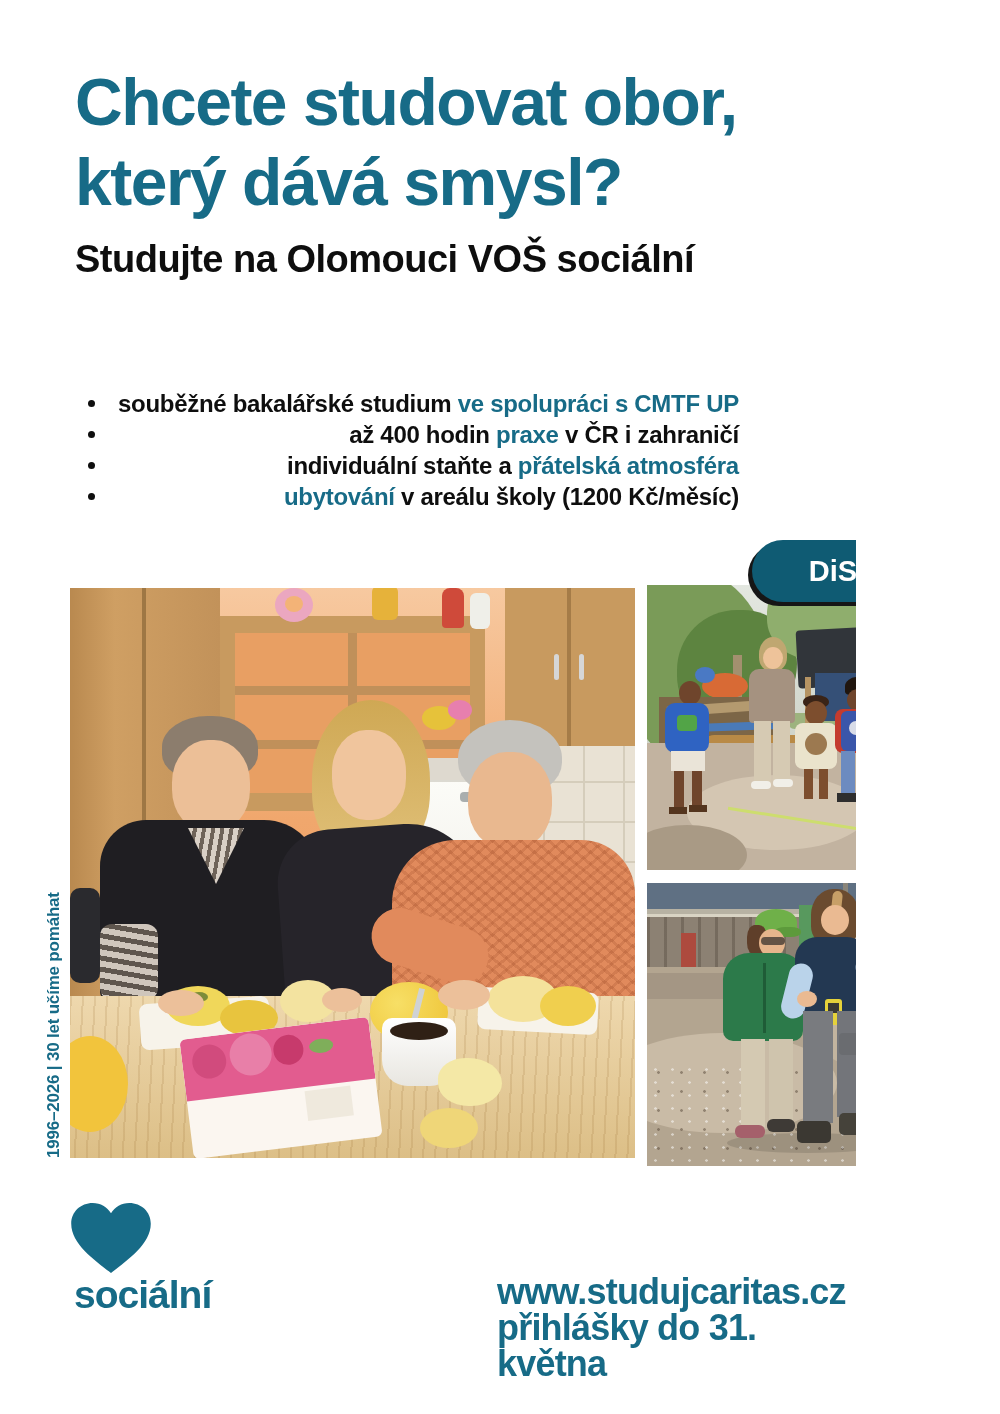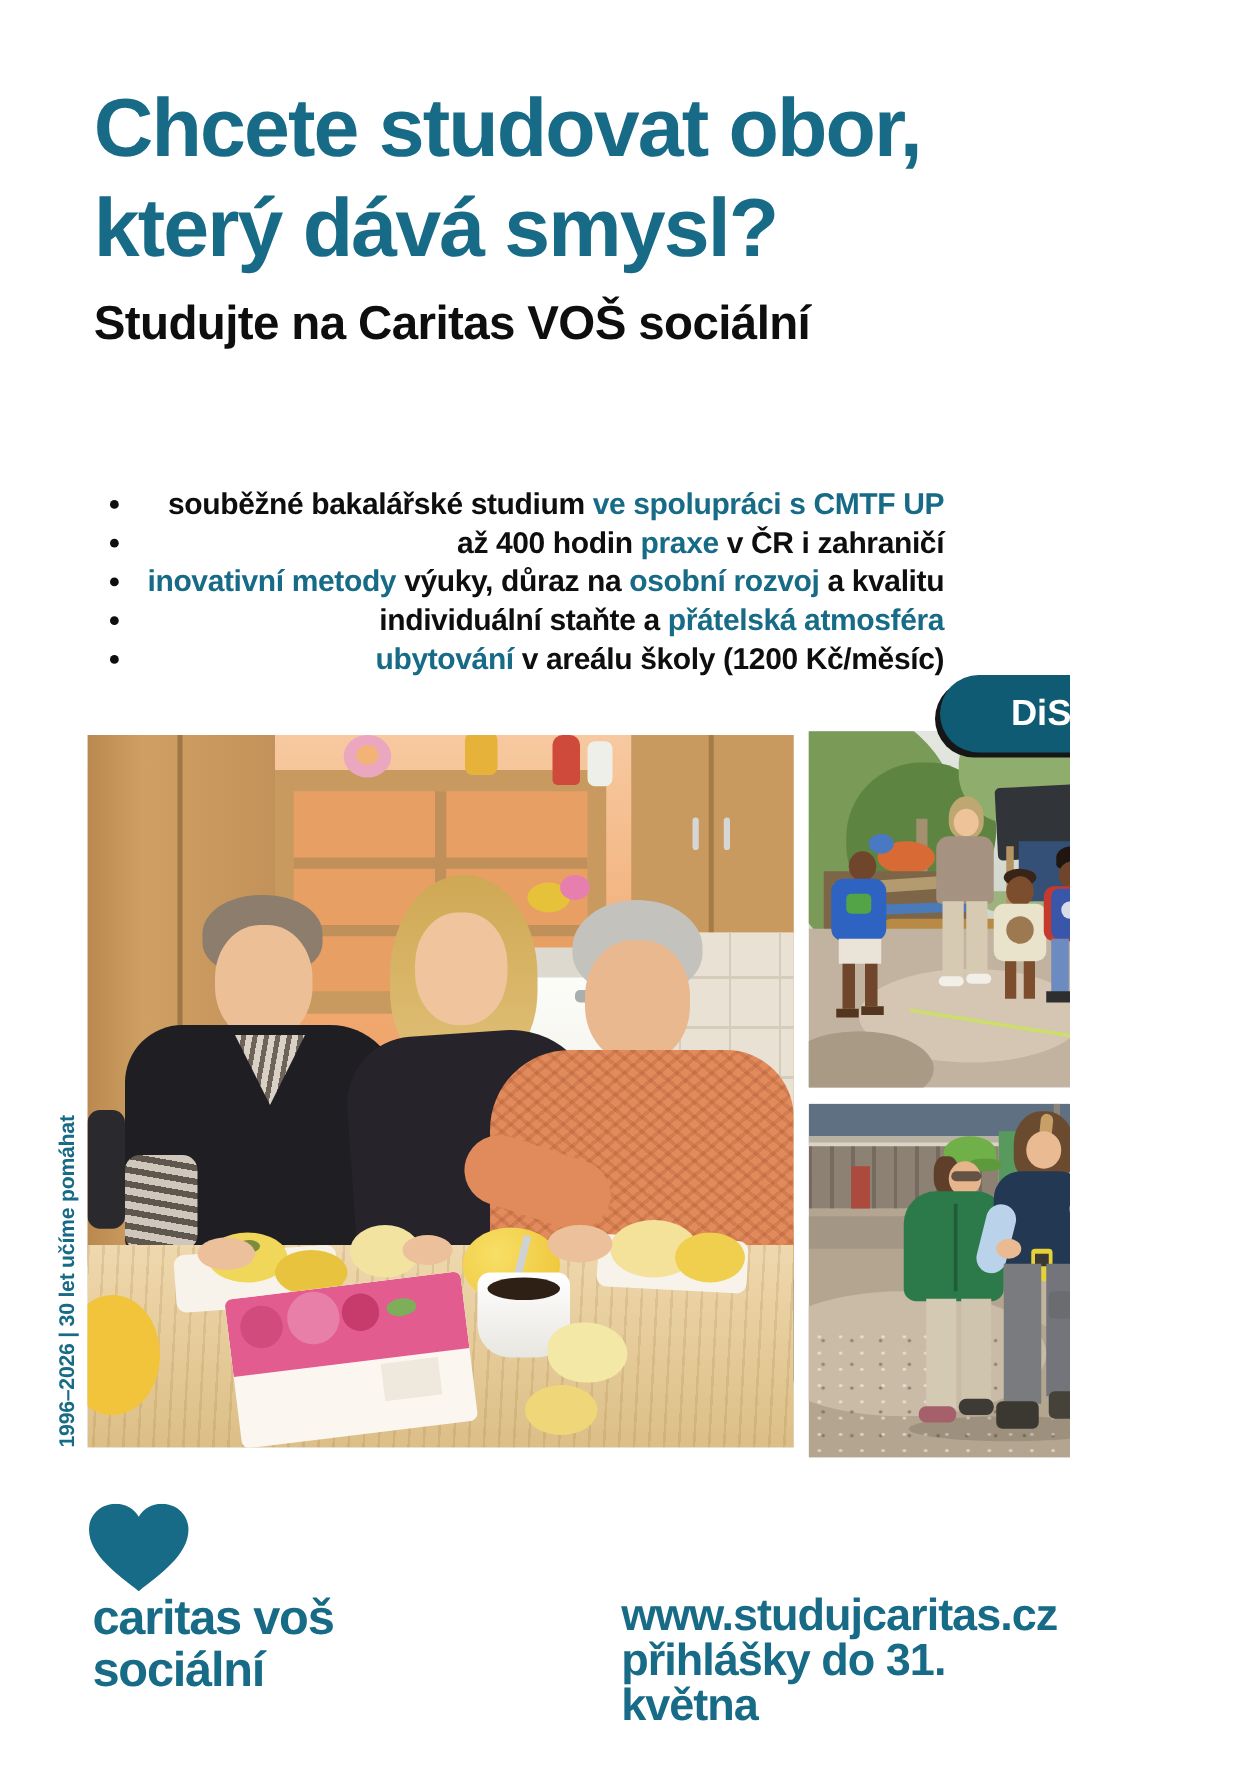--- a/index.html
+++ b/index.html
@@ -44,27 +44,26 @@
 <body>
 
 <div class="page">
 
   <h1 class="title">
     <span style="display:block">Chcete studovat obor,</span>
     <span style="display:block">který dává smysl?</span>
   </h1>
 
   <div class="subtitle">
-    <div><span>Studujte na Caritas VOŠ sociální</span></div>
+    <div><span>Studujte na Olomouci VOŠ sociální</span></div>
   </div>
 
   <ul class="benefits">
     <li><span>souběžné bakalářské studium </span><span class="acc">ve spolupráci s CMTF UP</span></li>
     <li><span>až 400 hodin </span><span class="acc">praxe</span><span> v ČR i zahraničí</span></li>
-    <li><span class="acc">inovativní metody </span><span>výuky, důraz na </span><span class="acc">osobní rozvoj</span><span> a kvalitu</span></li>
     <li><span>individuální staňte a </span><span class="acc">přátelská atmosféra</span></li>
     <li><span class="acc">ubytování </span><span>v areálu školy (1200 Kč/měsíc)</span></li>
   </ul>
 
   <div class="badge">
     <span>DiS. + Bc.</span>
   </div>
 
   <div class="photo" id="ph-main">
     <i style="left:0;top:0;width:565px;height:420px;background:linear-gradient(180deg,#f7c9a0,#f0a76d 55%,#ec9f63);"></i>
@@ -250,21 +249,20 @@
 
   <div class="sidenote">1996–2026 | 30 let učíme pomáhat</div>
 
   <div class="heart">
     <svg viewBox="0 0 100 88" xmlns="http://www.w3.org/2000/svg">
       <path d="M50 88C30 72 0 52 0 26 0 11 12 0 27 0c10 0 18 5 23 13C55 5 63 0 73 0c15 0 27 11 27 26 0 26-30 46-50 62z"></path>
     </svg>
   </div>
 
   <div class="logo-text">
-    <span style="display:block">caritas voš</span>
     <span style="display:block">sociální</span>
   </div>
 
   <div class="contact">
     <span style="display:block">www.studujcaritas.cz</span>
     <span style="display:block">přihlášky do 31. května</span>
   </div>
 
 </div>
 

